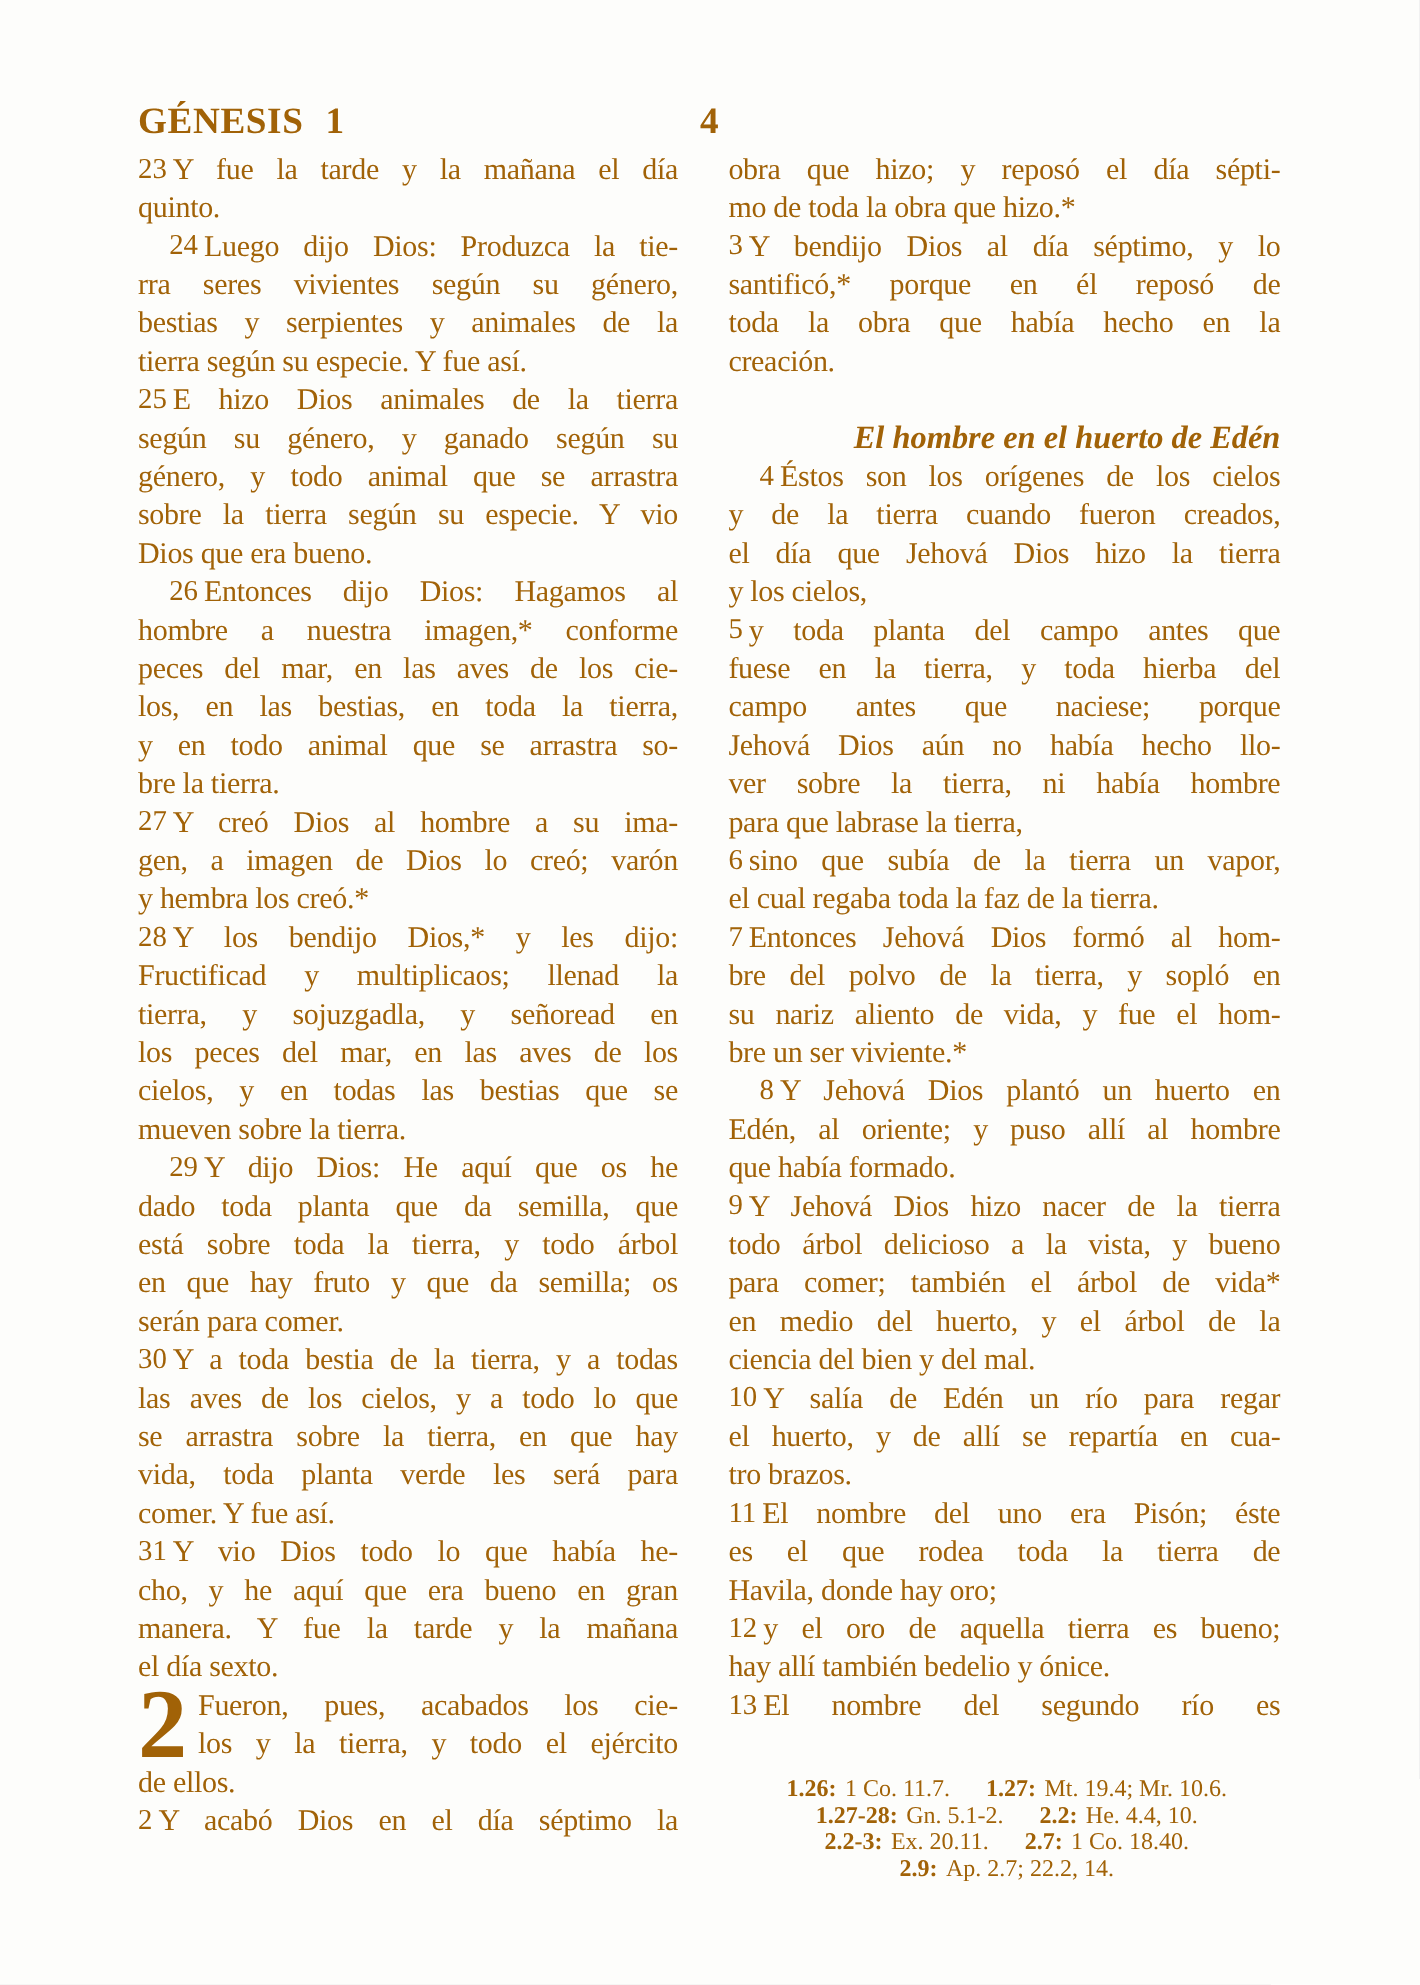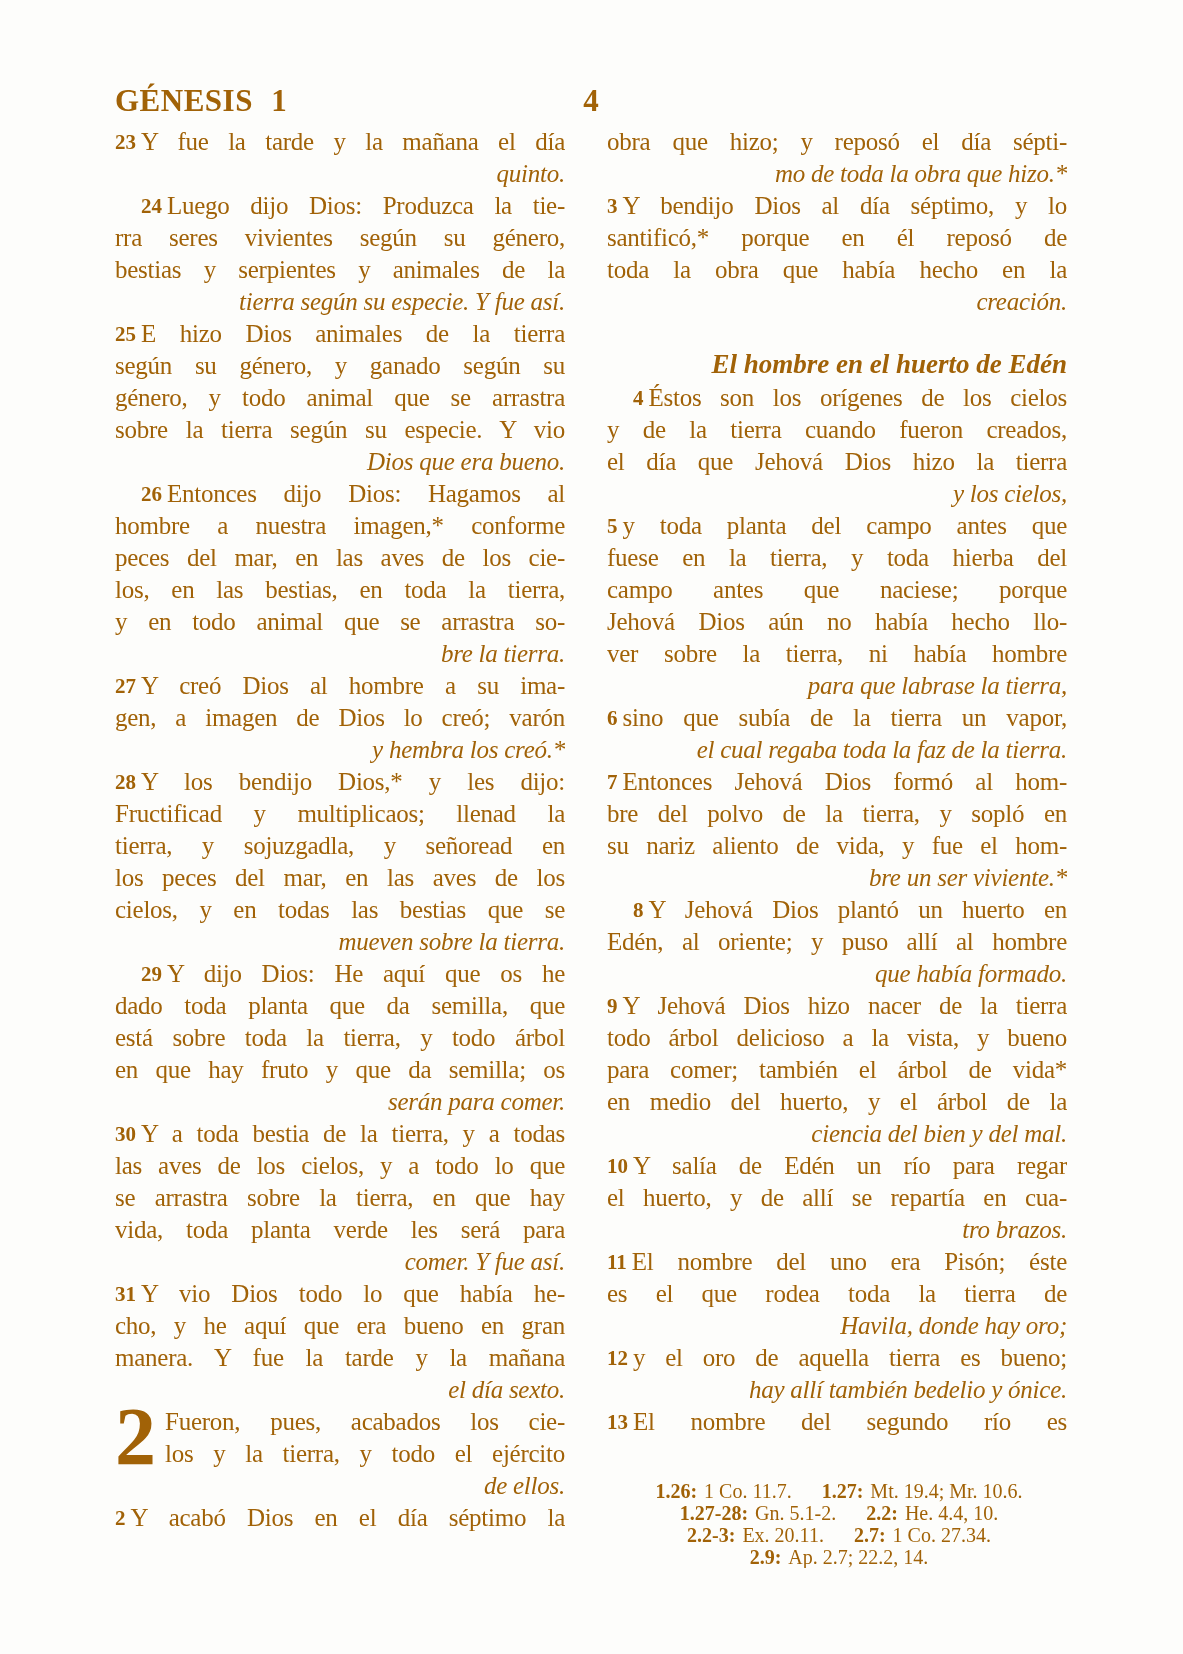--- a/index.html
+++ b/index.html
@@ -42,28 +42,27 @@
   .line {
     font-size:25px;
     line-height:32px;
     height:32px;
     letter-spacing:-0.25px;
     text-align:justify;
     text-align-last:justify;
     overflow:hidden;
   }
   .line.end {
-    text-align:right;
+    text-align:left;
     text-align-last:auto;
-    font-style:italic;
   }
   .para.indent .line:first-child { text-indent:26px; }
   .vn {
-    font-weight:bold;
-    font-size:21px;
+    font-weight:normal;
+    font-size:24px;
     margin-right:5px;
     position:relative;
     top:-1px;
     letter-spacing:0;
   }
   .section-heading {
     font-weight:bold;
     font-style:italic;
     font-size:27px;
     line-height:32px;
@@ -236,18 +235,18 @@
         <div class="para">
           <div class="line"><span class="vn">12</span>y el oro de aquella tierra es bueno;</div>
           <div class="line end">hay allí también bedelio y ónice.</div>
         </div>
         <div class="para">
           <div class="line"><span class="vn">13</span>El nombre del segundo río es</div>
         </div>
         <div class="footnotes">
           <div class="fn-line"><span class="fn-entry"><span class="fn-ref">1.26:</span><span class="fn-text">1 Co. 11.7.</span></span><span class="fn-entry"><span class="fn-ref">1.27:</span><span class="fn-text">Mt. 19.4; Mr. 10.6.</span></span></div>
           <div class="fn-line"><span class="fn-entry"><span class="fn-ref">1.27-28:</span><span class="fn-text">Gn. 5.1-2.</span></span><span class="fn-entry"><span class="fn-ref">2.2:</span><span class="fn-text">He. 4.4, 10.</span></span></div>
-          <div class="fn-line"><span class="fn-entry"><span class="fn-ref">2.2-3:</span><span class="fn-text">Ex. 20.11.</span></span><span class="fn-entry"><span class="fn-ref">2.7:</span><span class="fn-text">1 Co. 27.34.</span></span></div>
+          <div class="fn-line"><span class="fn-entry"><span class="fn-ref">2.2-3:</span><span class="fn-text">Ex. 20.11.</span></span><span class="fn-entry"><span class="fn-ref">2.7:</span><span class="fn-text">1 Co. 18.40.</span></span></div>
           <div class="fn-line"><span class="fn-entry"><span class="fn-ref">2.9:</span><span class="fn-text">Ap. 2.7; 22.2, 14.</span></span></div>
         </div>
       </section>
   </div>
 </div>
 
 </body></html>

